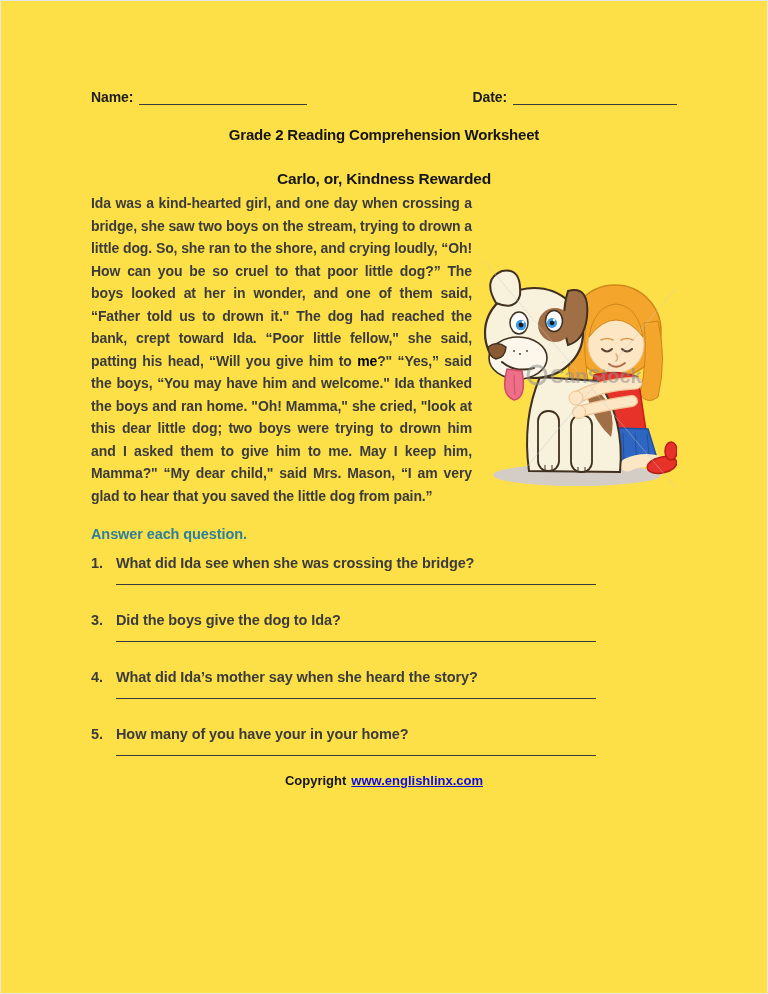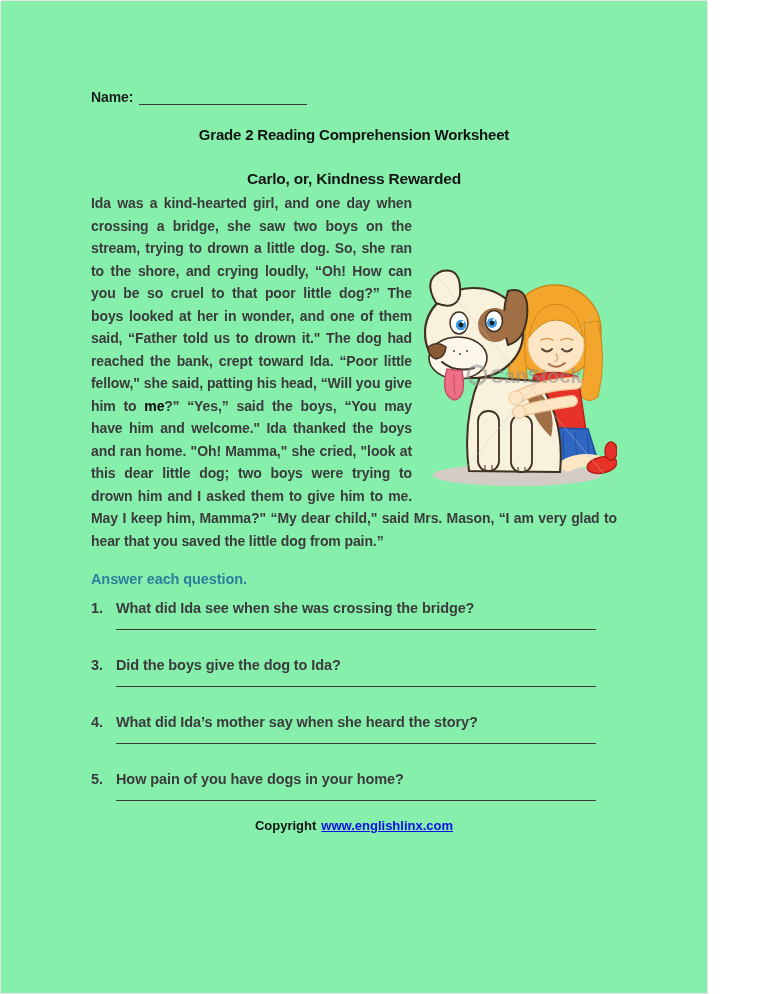--- a/index.html
+++ b/index.html
@@ -3,25 +3,25 @@
 <meta charset="utf-8">
 <style>
   * { box-sizing: border-box; }
   html, body { margin: 0; padding: 0; background: #ffffff; }
   body {
     width: 768px; height: 994px;
     font-family: "Liberation Sans", sans-serif;
     color: #3b3b3b;
   }
   .page {
-    width: 708px; height: 994px;
+    width: 768px; height: 994px;
     border: 1px solid #e7e7e7;
     padding: 88px 90px 16px 90px;
     overflow: hidden;
-    background: #86efac;
+    background: #fde047;
   }
   
   .header-row { display: flex; justify-content: space-between; align-items: flex-end; }
   .field { display: flex; align-items: flex-end; }
   .field-label { font-weight: 700; font-size: 14px; color: #1c1c1c; letter-spacing: -0.1px; }
   .blank-line { display: inline-block; border-bottom: 1.6px solid #3a3a3a; height: 14px; margin-left: 6px; }
   .name-line { width: 168px; }
   .date-line { width: 164px; }
 
   .title {
@@ -65,20 +65,24 @@
 </style>
 </head>
 <body>
 
 <div class="page">
 
   <div class="header-row">
     <div class="field">
       <span class="field-label">Name:</span>
       <span class="blank-line name-line"></span>
+    </div>
+    <div class="field">
+      <span class="field-label">Date:</span>
+      <span class="blank-line date-line"></span>
     </div>
   </div>
 
   <div class="title">Grade 2 Reading Comprehension Worksheet</div>
   <div class="subtitle">Carlo, or, Kindness Rewarded</div>
 
 
   <div class="story">
     <div class="illustration-float">
       <svg width="195" height="230" viewBox="0 0 195 230" xmlns="http://www.w3.org/2000/svg">
@@ -174,21 +178,21 @@
 
     <div class="question-block">
       <div class="q-row">
         <span class="q-num">4.</span><span class="q-text">What did Ida’s mother say when she heard the story?</span>
       </div>
       <div class="answer-line"></div>
     </div>
 
     <div class="question-block">
       <div class="q-row">
-        <span class="q-num">5.</span><span class="q-text">How pain of you have dogs in your home?</span>
+        <span class="q-num">5.</span><span class="q-text">How many of you have your in your home?</span>
       </div>
       <div class="answer-line"></div>
     </div>
   </div>
 
   <div class="footer">
     <span>Copyright</span><a href="#">www.englishlinx.com</a>
   </div>
 
 </div>

